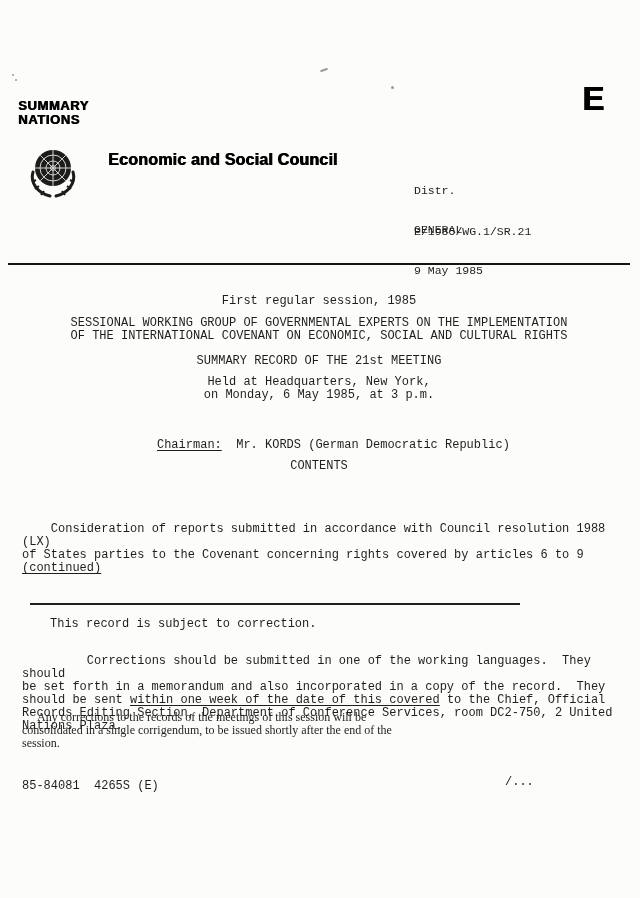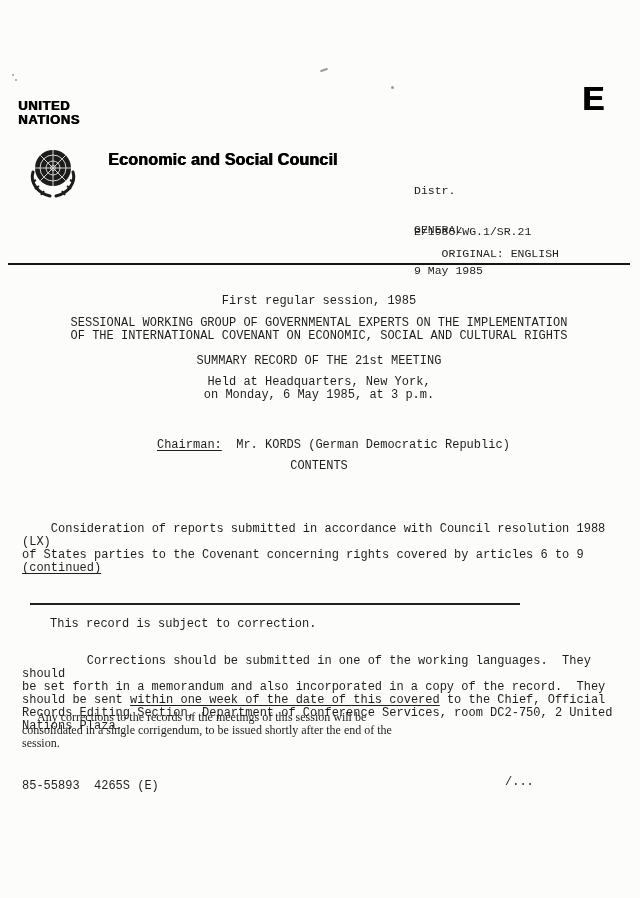--- a/index.html
+++ b/index.html
@@ -61,21 +61,21 @@
 <body>
 
 <div class="page">
 
   <div class="artifact art-1"></div>
   <div class="artifact art-2"></div>
   <div class="artifact art-3"></div>
   <div class="artifact art-4"></div>
 
   <div class="abs org-block sans-bold">
-    <div>UNITED</div>
+    <div>SUMMARY</div>
     <div>NATIONS</div>
   </div>
 
   <div class="abs doc-letter sans-bold">E</div>
 
   <div class="abs emblem">
     <svg width="54" height="56" viewBox="0 0 54 56" aria-hidden="true">
       <circle cx="27" cy="24" r="18" fill="#1c1c1c"></circle>
       <g stroke="#d8d8d2" stroke-width="1" fill="none">
         <circle cx="27" cy="24" r="13"></circle>
@@ -98,23 +98,20 @@
     <div>GENERAL</div>
   </div>
 
   <div class="abs council-title sans-bold">Economic and Social Council</div>
 
   <div class="abs symbol-block mono-sm">
     <div>E/1985/WG.1/SR.21</div>
     <div>9 May 1985</div>
   </div>
 
-  <div class="abs original-block mono-sm">
-    <span>ORIGINAL:</span><span> </span><span>ENGLISH</span>
-  </div>
 
   <div class="abs rule-main"></div>
 
   <div class="abs center-line session-line mono">First regular session, 1985</div>
 
   <div class="abs center-line wg-lines mono">SESSIONAL WORKING GROUP OF GOVERNMENTAL EXPERTS ON THE IMPLEMENTATION
 OF THE INTERNATIONAL COVENANT ON ECONOMIC, SOCIAL AND CULTURAL RIGHTS</div>
 
   <div class="abs center-line record-title mono">SUMMARY RECORD OF THE 21st MEETING</div>
 
@@ -142,16 +139,16 @@
 be set forth in a memorandum and also incorporated in a copy of the record.  They
 should be sent </span><span class="u">within one week of the date of this covered</span><span> to the Chief, Official
 Records Editing Section, Department of Conference Services, room DC2-750, 2 United
 Nations Plaza.</span>
   </div>
 
   <div class="abs fn3 mono">     Any corrections to the records of the meetings of this session will be
 consolidated in a single corrigendum, to be issued shortly after the end of the
 session.</div>
 
-  <div class="abs footer-ref mono">85-55893  4265S (E)</div>
+  <div class="abs footer-ref mono">85-84081  4265S (E)</div>
   <div class="abs footer-marker mono">/...</div>
 
 </div>
 
 </body></html>

